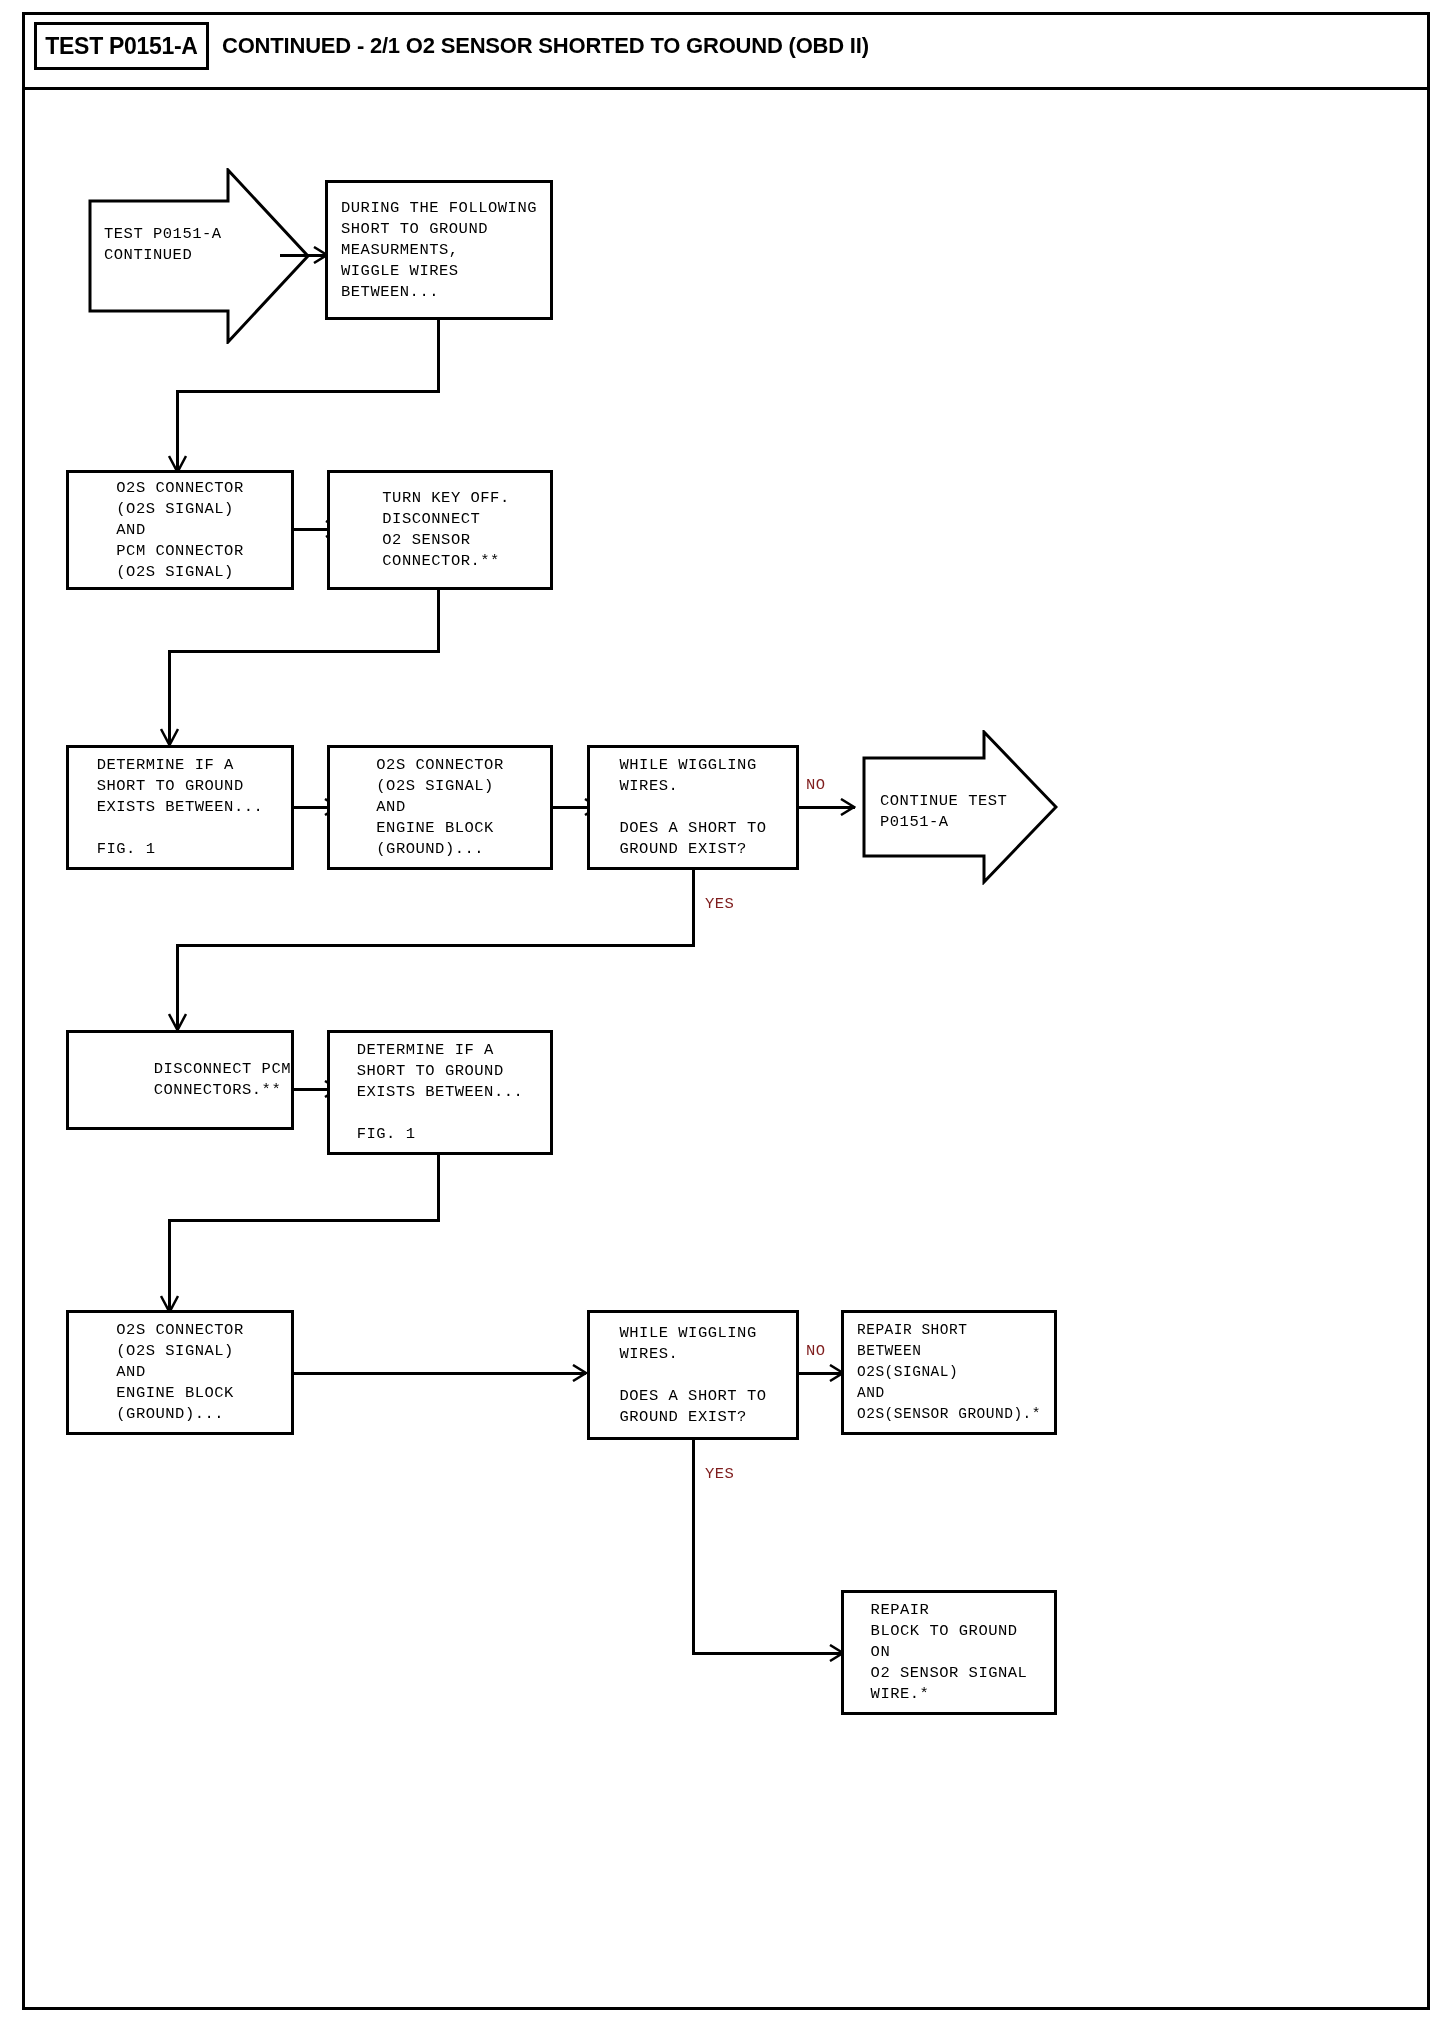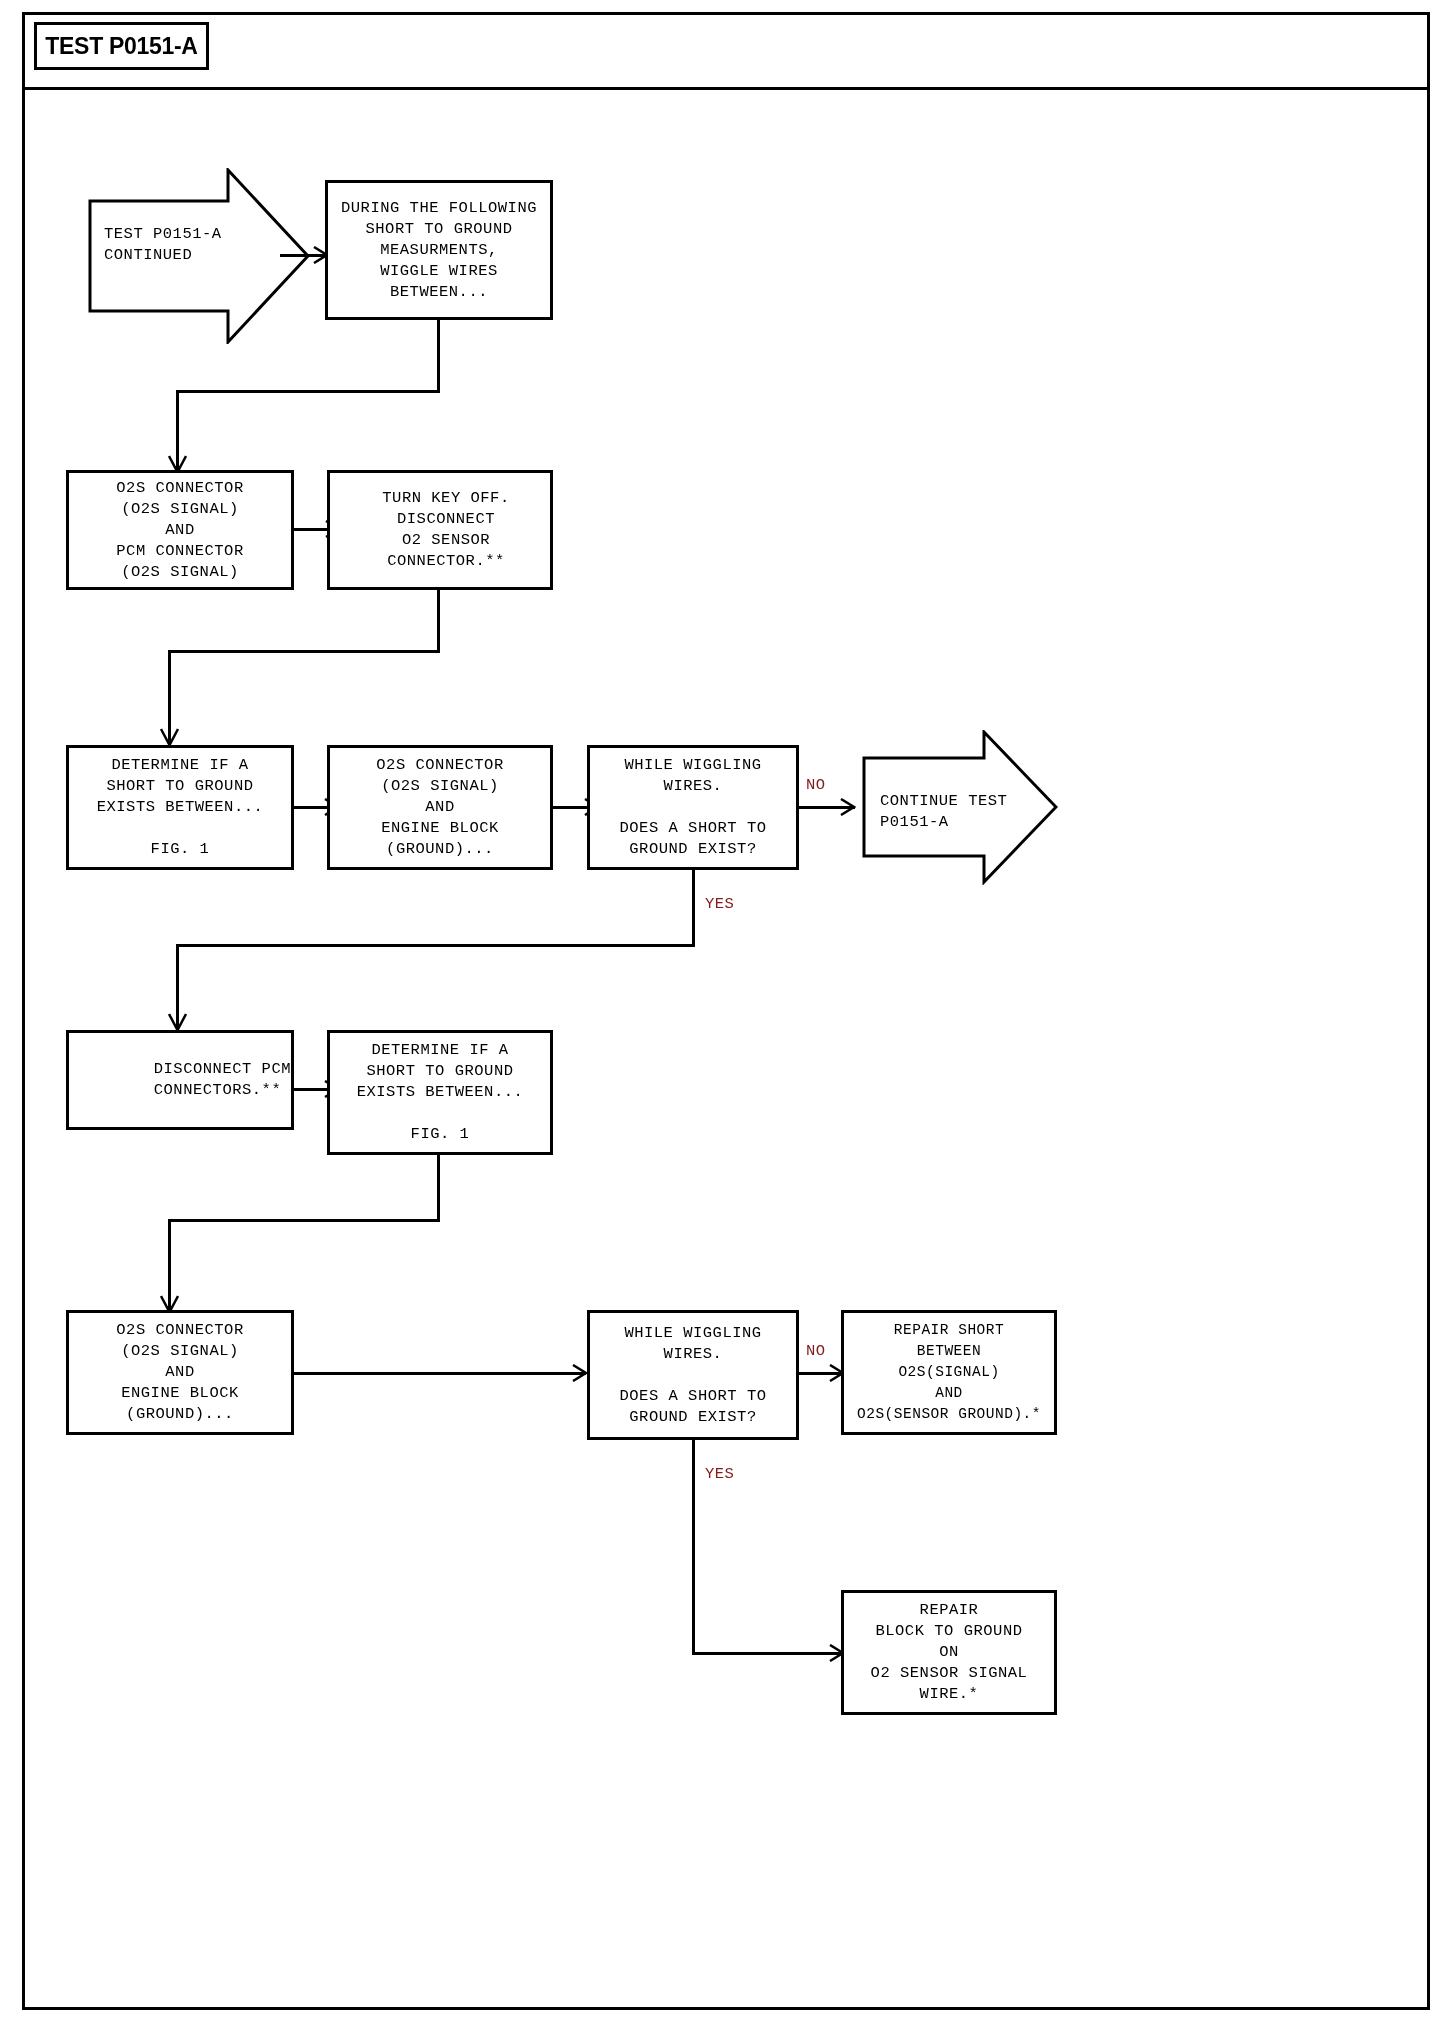--- a/index.html
+++ b/index.html
@@ -21,21 +21,21 @@
   
   .ftr{position:absolute;left:22px;top:1930px;width:1408px;height:80px;box-sizing:border-box;border-top:3px solid #000;}
   .ftr-l{position:absolute;left:30px;top:22px;font-size:21px;font-weight:bold;font-style:italic;font-family:"Liberation Sans",sans-serif;}
   .ftr-div{position:absolute;left:672px;top:0px;width:3px;height:80px;background:#000;}
   .ftr-r{position:absolute;left:700px;top:22px;font-size:21px;font-weight:bold;font-style:italic;font-family:"Liberation Sans",sans-serif;}
 
   
   .box{position:absolute;border:3px solid #000;box-sizing:border-box;background:#fff;
        display:flex;align-items:center;justify-content:center;}
   .box .txt{font-family:"Liberation Mono","DejaVu Sans Mono",monospace;font-size:15.5px;line-height:21px;
-            text-align:center;white-space:pre;letter-spacing:0.5px;color:#000;}
+            text-align:left;white-space:pre;letter-spacing:0.5px;color:#000;}
 
   
   .penta{position:absolute;}
   .penta svg{display:block;}
   .penta .ptxt{position:absolute;font-family:"Liberation Mono","DejaVu Sans Mono",monospace;font-size:15.5px;
                line-height:21px;white-space:pre;letter-spacing:0.5px;color:#000;}
 
   
   .ln{position:absolute;background:#000;}
   .lnh{height:3px;}
@@ -48,20 +48,23 @@
 <body>
 
 <div id="page">
 
   <div class="frame"></div>
 
   <div class="hdr">
     <div class="hdr-code">
       <span>TEST P0151-A</span>
     </div>
+    <div class="hdr-title">
+      <span>CONTINUED - 2/1 O2 SENSOR SHORTED TO GROUND (OBD II)</span>
+    </div>
   </div>
 
   <div class="penta" style="left:88px;top:168px;width:222px;height:176px;">
     <svg width="222" height="176" viewBox="0 0 222 176">
       <polygon points="2,33 140,33 140,2 220,88 140,174 140,143 2,143" fill="#ffffff" stroke="#000000" stroke-width="3" stroke-linejoin="miter"></polygon>
     </svg>
     <div class="ptxt" style="left:16px;top:56px;">TEST P0151-A
 CONTINUED</div>
   </div>
 

